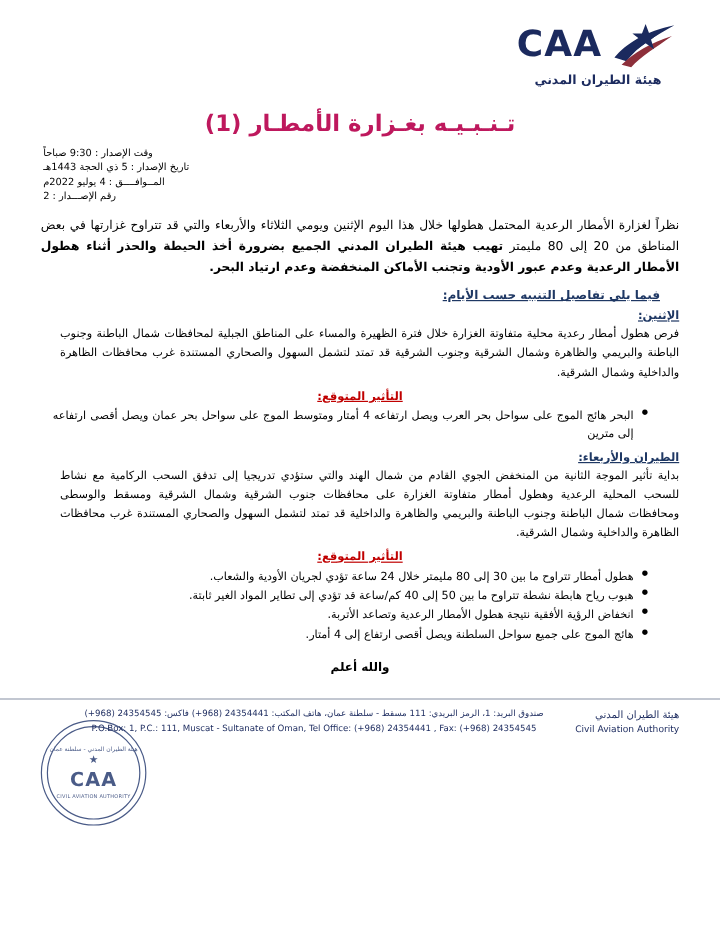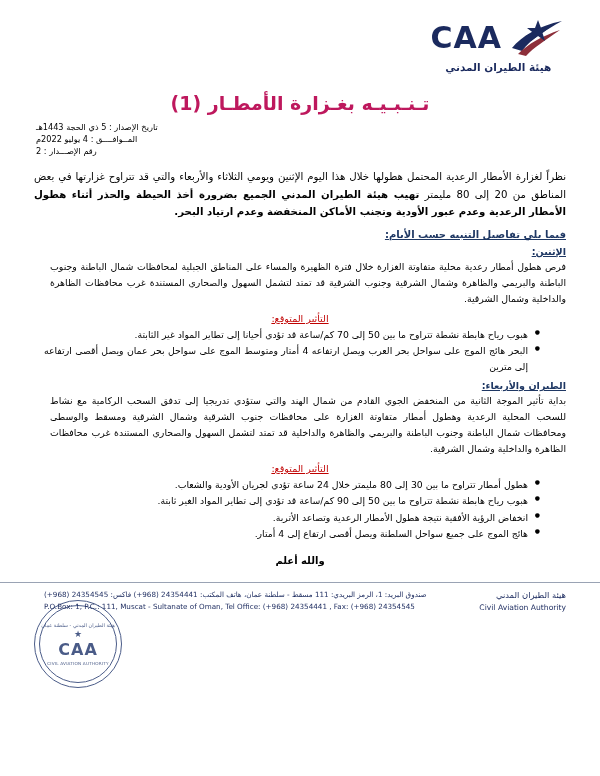--- a/index.html
+++ b/index.html
@@ -95,38 +95,38 @@
     margin: 2px 0 6px 0;
   }
   .intro b { font-weight: bold; }
   .intro .em { font-weight: bold; }
 
   .sub-head {
     font-size: 10px;
     font-weight: bold;
     color: #1f3864;
     text-decoration: underline;
-    margin: 8px 0 4px 0;
+    margin: 8px 16px 4px 0;
   }
   .day-head {
     font-size: 9.6px;
     font-weight: bold;
     color: #1f3864;
     text-decoration: underline;
     margin: 6px 0 2px 0;
   }
   .para {
     font-size: 9.4px;
     line-height: 1.7;
     text-align: justify;
     margin: 0 0 4px 16px;
   }
   .effects-head {
     font-size: 9.6px;
-    font-weight: normal;
+    font-weight: bold;
     color: #c00000;
     text-decoration: underline;
     margin: 6px 0 3px 0;
     text-align: center;
   }
   ul.effects {
     margin: 0 0 4px 0;
     padding: 0 26px 0 10px;
     list-style: none;
   }
@@ -219,21 +219,21 @@
     text-align: right;
   }
   .footer-right .f-en {
     font-size: 7.6px;
     color: #1b2a5e;
   }
   .footer-left {
     font-size: 7.2px;
     color: #1b2a5e;
     line-height: 1.6;
-    text-align: left;
+    text-align: center;
     flex: 1;
     padding-left: 10px;
   }
 </style>
 </head>
 <body>
 
 <div class="page">
 
   <div class="header">
@@ -249,20 +249,24 @@
         <span class="logo-caa">CAA</span>
       </div>
       <div class="logo-ar">هيئة الطيران المدني</div>
     </div>
   </div>
 
   <div class="doc-title">تـنـبـيـه بغـزارة الأمطـار (1)</div>
 
   <div class="meta">
     <div>
+      <span>وقت الإصدار :</span>
+      <span>9:30 صباحاً</span>
+    </div>
+    <div>
       <span>تاريخ الإصدار :</span>
       <span>5 ذي الحجة 1443هـ</span>
     </div>
     <div>
       <span>المــوافــــق :</span>
       <span>4 يوليو 2022م</span>
     </div>
     <div>
       <span>رقم الإصـــدار :</span>
       <span>2</span>
@@ -276,32 +280,31 @@
     <b>أثناء هطول الأمطار الرعدية وعدم عبور الأودية وتجنب الأماكن المنخفضة وعدم ارتياد البحر.</b>
   </div>
 
   <div class="sub-head">فيما يلي تفاصيل التنبيه حسب الأيام:</div>
 
   <div>
     <div class="day-head">الإثنين:</div>
     <div class="para">فرص هطول أمطار رعدية محلية متفاوتة الغزارة خلال فترة الظهيرة والمساء على المناطق الجبلية لمحافظات شمال الباطنة وجنوب الباطنة والبريمي والظاهرة وشمال الشرقية وجنوب الشرقية قد تمتد لتشمل السهول والصحاري المستندة غرب محافظات الظاهرة والداخلية وشمال الشرقية.</div>
     <div class="effects-head">التأثير المتوقع:</div>
     <ul class="effects">
-      <li>هبوب رياح هابطة نشطة تتراوح ما بين 50 إلى 70 كم/ساعة قد تؤدي أحيانا إلى تطاير المواد غير الثابتة.</li>
       <li>البحر هائج الموج على سواحل بحر العرب ويصل ارتفاعه 4 أمتار ومتوسط الموج على سواحل بحر عمان ويصل أقصى ارتفاعه إلى مترين</li>
     </ul>
   </div>
 
   <div>
     <div class="day-head">الطيران والأربعاء:</div>
     <div class="para">بداية تأثير الموجة الثانية من المنخفض الجوي القادم من شمال الهند والتي ستؤدي تدريجيا إلى تدفق السحب الركامية مع نشاط للسحب المحلية الرعدية وهطول أمطار متفاوتة الغزارة على محافظات جنوب الشرقية وشمال الشرقية ومسقط والوسطى ومحافظات شمال الباطنة وجنوب الباطنة والبريمي والظاهرة والداخلية قد تمتد لتشمل السهول والصحاري المستندة غرب محافظات الظاهرة والداخلية وشمال الشرقية.</div>
     <div class="effects-head">التأثير المتوقع:</div>
     <ul class="effects">
       <li>هطول أمطار تتراوح ما بين 30 إلى 80 مليمتر خلال 24 ساعة تؤدي لجريان الأودية والشعاب.</li>
-      <li>هبوب رياح هابطة نشطة تتراوح ما بين 50 إلى 90 كم/ساعة قد تؤدي إلى تطاير المواد الغير ثابتة.</li>
+      <li>هبوب رياح هابطة نشطة تتراوح ما بين 50 إلى 40 كم/ساعة قد تؤدي إلى تطاير المواد الغير ثابتة.</li>
       <li>انخفاض الرؤية الأفقية نتيجة هطول الأمطار الرعدية وتصاعد الأتربة.</li>
       <li>هائج الموج على جميع سواحل السلطنة ويصل أقصى ارتفاع إلى 4 أمتار.</li>
     </ul>
   </div>
 
   <div class="closing">والله أعلم</div>
 
   <div class="seal">
     <span class="ring"></span>
     <div class="seal-ar">هيئة الطيران المدني - سلطنة عمان</div>

